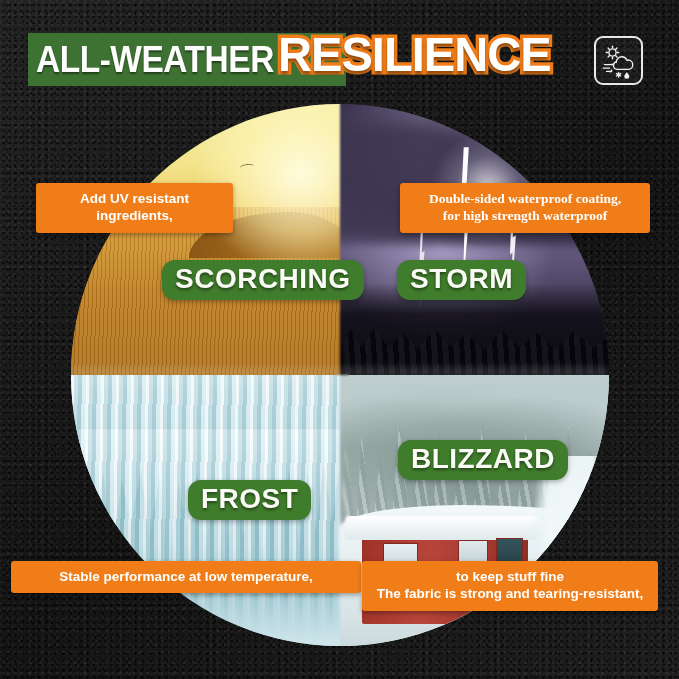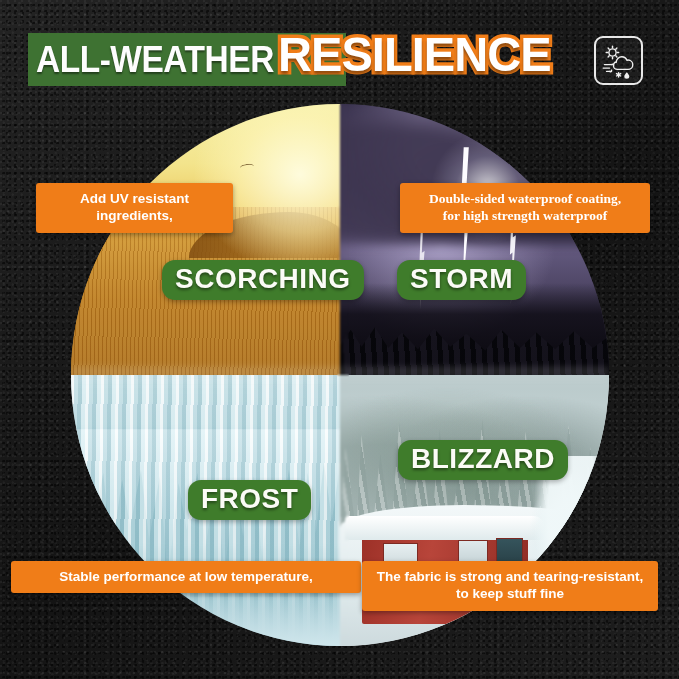--- a/index.html
+++ b/index.html
@@ -395,15 +395,15 @@
 <div class="caption" id="caption-waterproof">
   <div>Double-sided waterproof coating,</div>
   <div>for high strength waterproof</div>
 </div>
 
 <div class="caption" id="caption-lowtemp">
   <div>Stable performance at low temperature,</div>
 </div>
 
 <div class="caption" id="caption-tearing">
+  <div>to keep stuff fine</div>
   <div>The fabric is strong and tearing-resistant,</div>
-  <div>to keep stuff fine</div>
 </div>
 
 </body></html>

